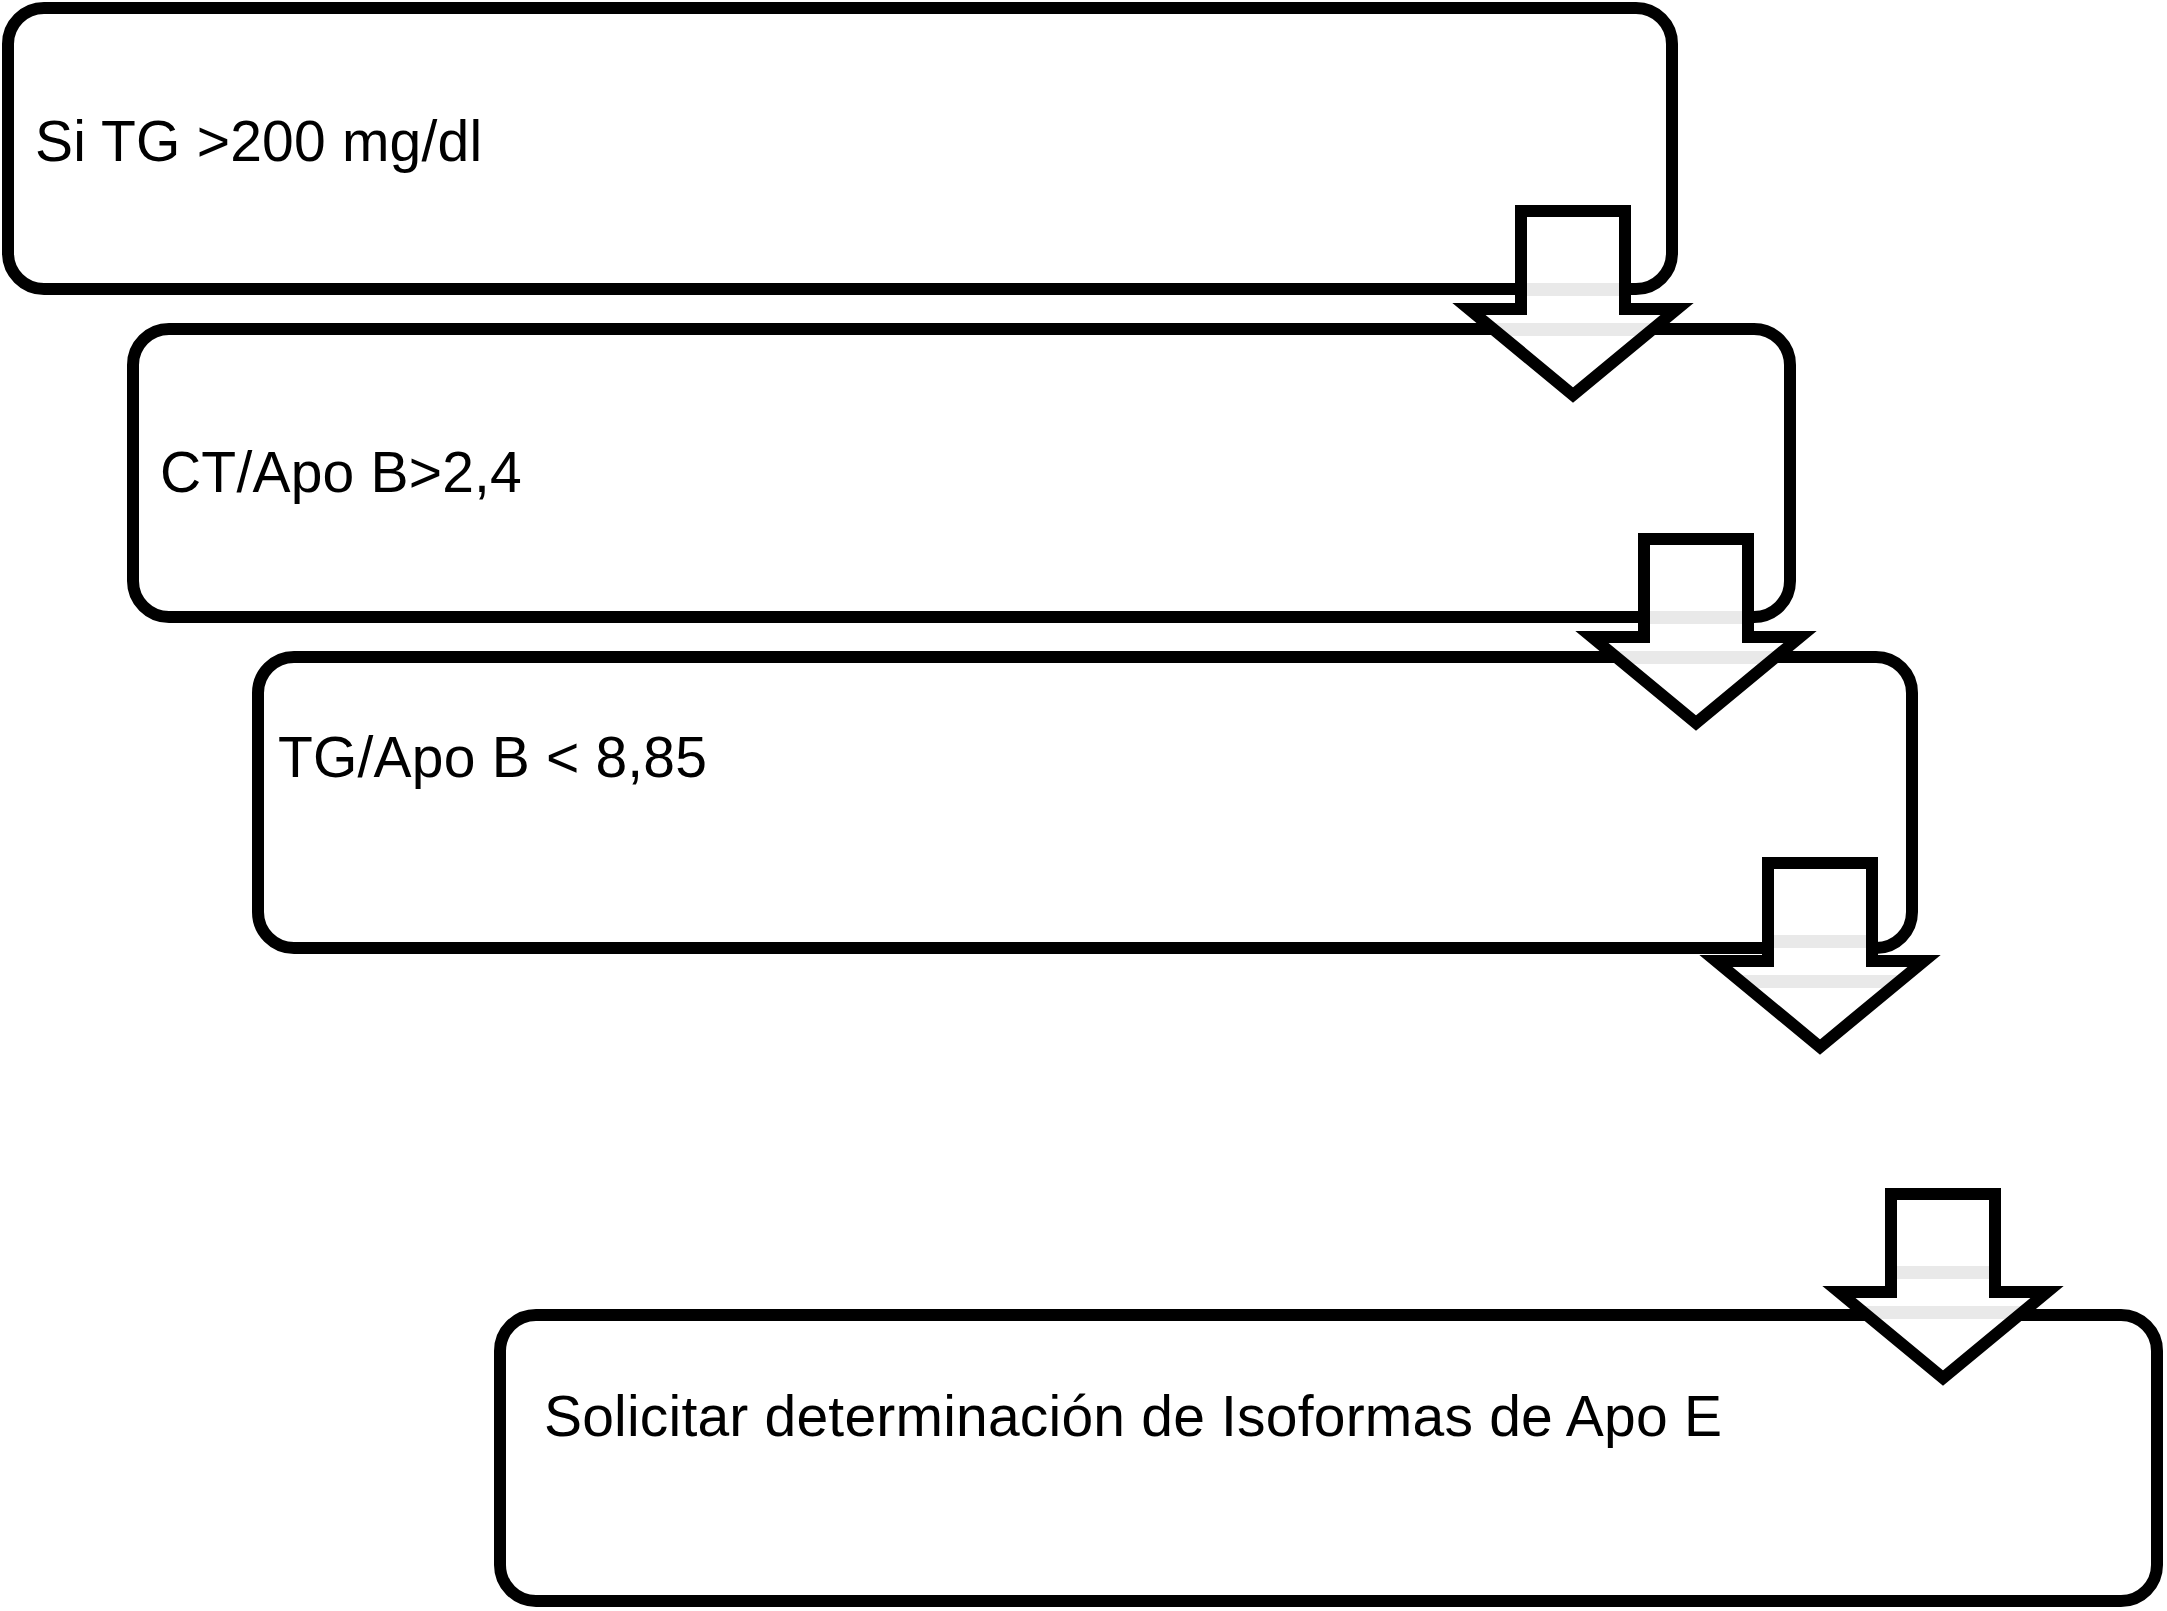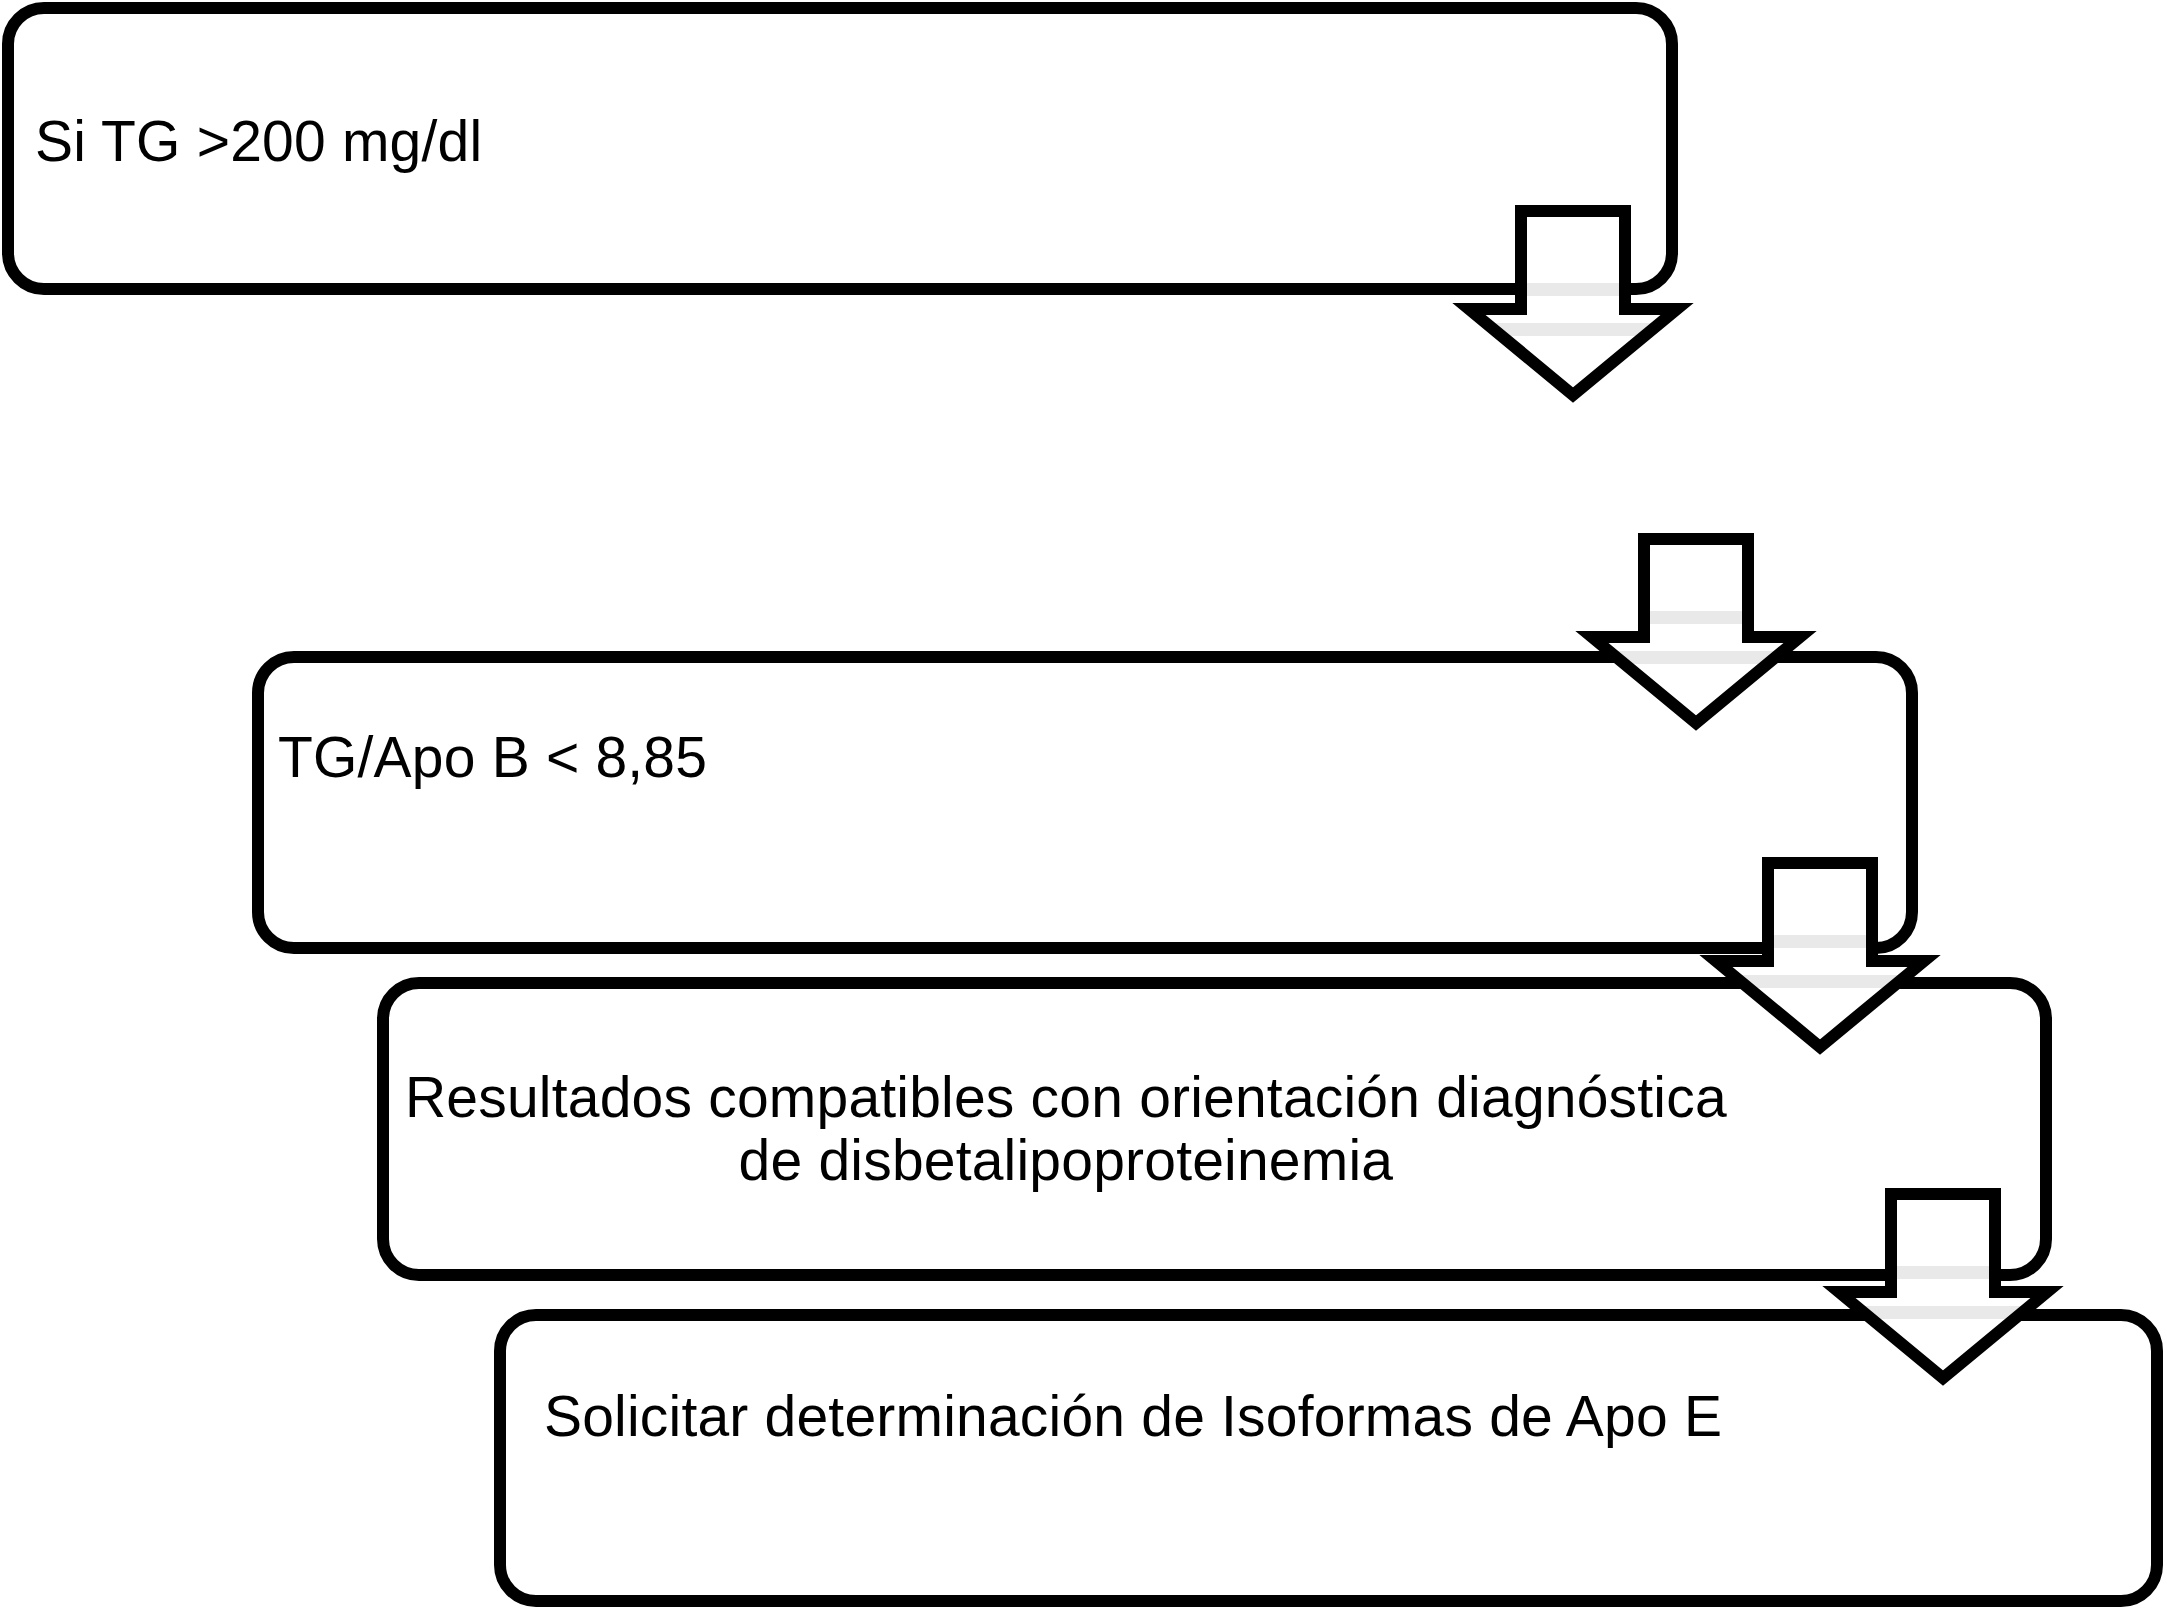--- a/index.html
+++ b/index.html
@@ -38,29 +38,28 @@
 </style>
 </head>
 <body>
 
 <div class="canvas">
 
   <div class="flow-box" style="left:2px; top:2px; width:1676px; height:293px;">
     <span class="flow-label" style="left:21px; top:96px;">Si TG &gt;200 mg/dl</span>
   </div>
 
+  <div class="flow-box" style="left:127px; top:323px; width:1669px; height:300px;">
+    <span class="flow-label" style="left:21px; top:106px;">CT/Apo B&gt;2,4</span>
+  </div>
 
   <div class="flow-box" style="left:252px; top:651px; width:1666px; height:303px;padding-left:23px;">
     <span class="flow-label" style="left:14px; top:63px;">TG/Apo B &lt; 8,85</span>
   </div>
 
-  <div class="flow-box" style="left:377px; top:977px; width:1675px; height:304px;">
-    <span class="flow-label" style="left:16px; top:77px;">Resultados compatibles con orientación diagnóstica
-de disbetalipoproteinemia</span>
-  </div>
 
   <div class="flow-box" style="left:494px; top:1309px; width:1669px; height:298px;">
     <span class="flow-label" style="left:22px; top:64px;margin-left:16px;">Solicitar determinación de Isoformas de Apo E</span>
   </div>
 
   <svg class="arrow" style="left:1463px; top:205px; width:220px; height:198px;" viewBox="0 0 220 198" preserveAspectRatio="none">
     <defs>
         <clipPath id="clipA1">
           <path d="M58,6 H162 V104 H214 L110,190 L6,104 H58 Z"></path>
         </clipPath>

